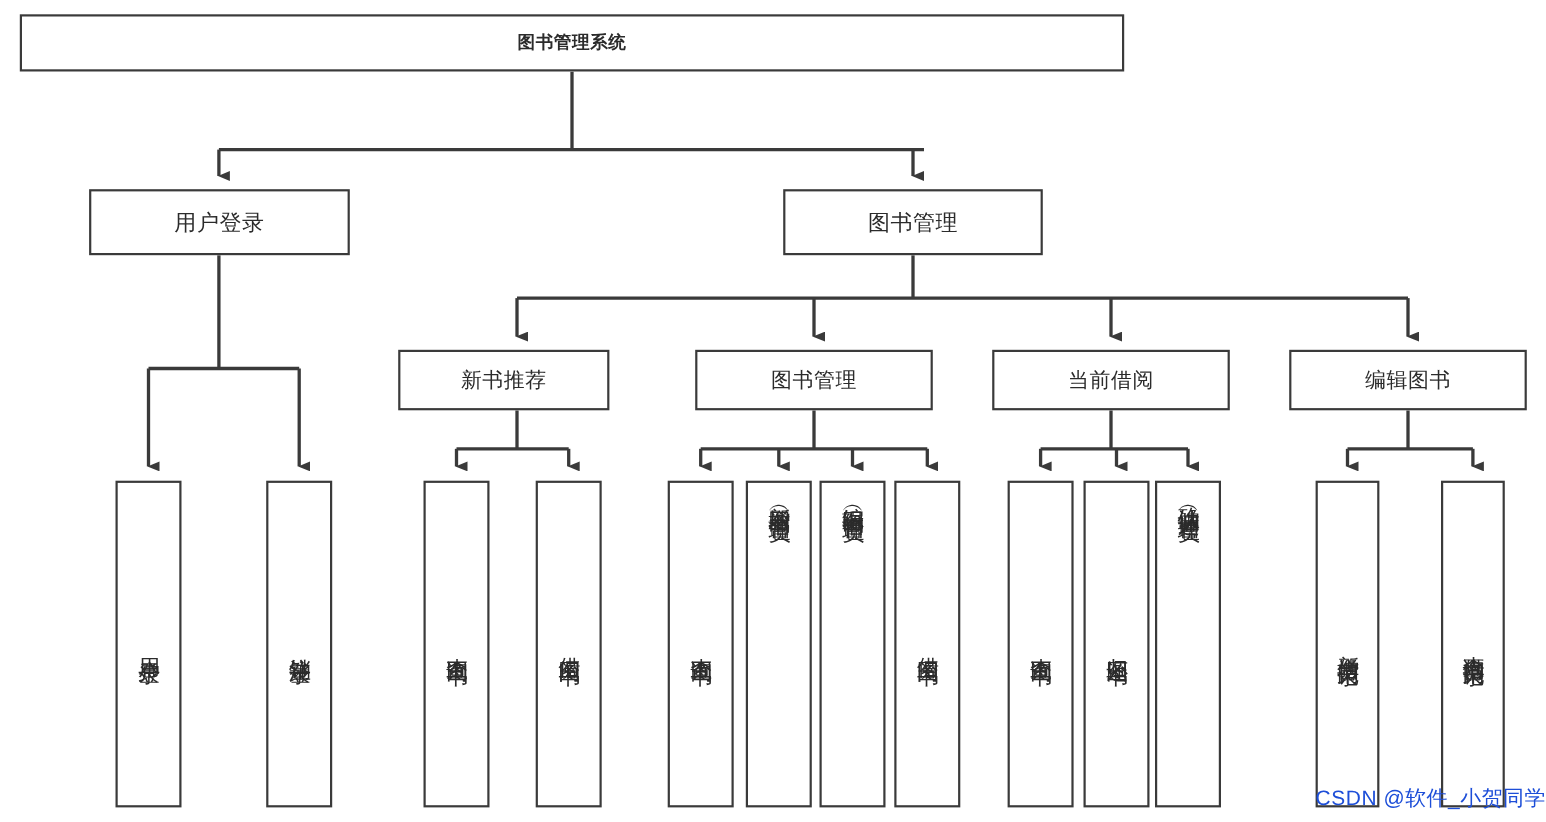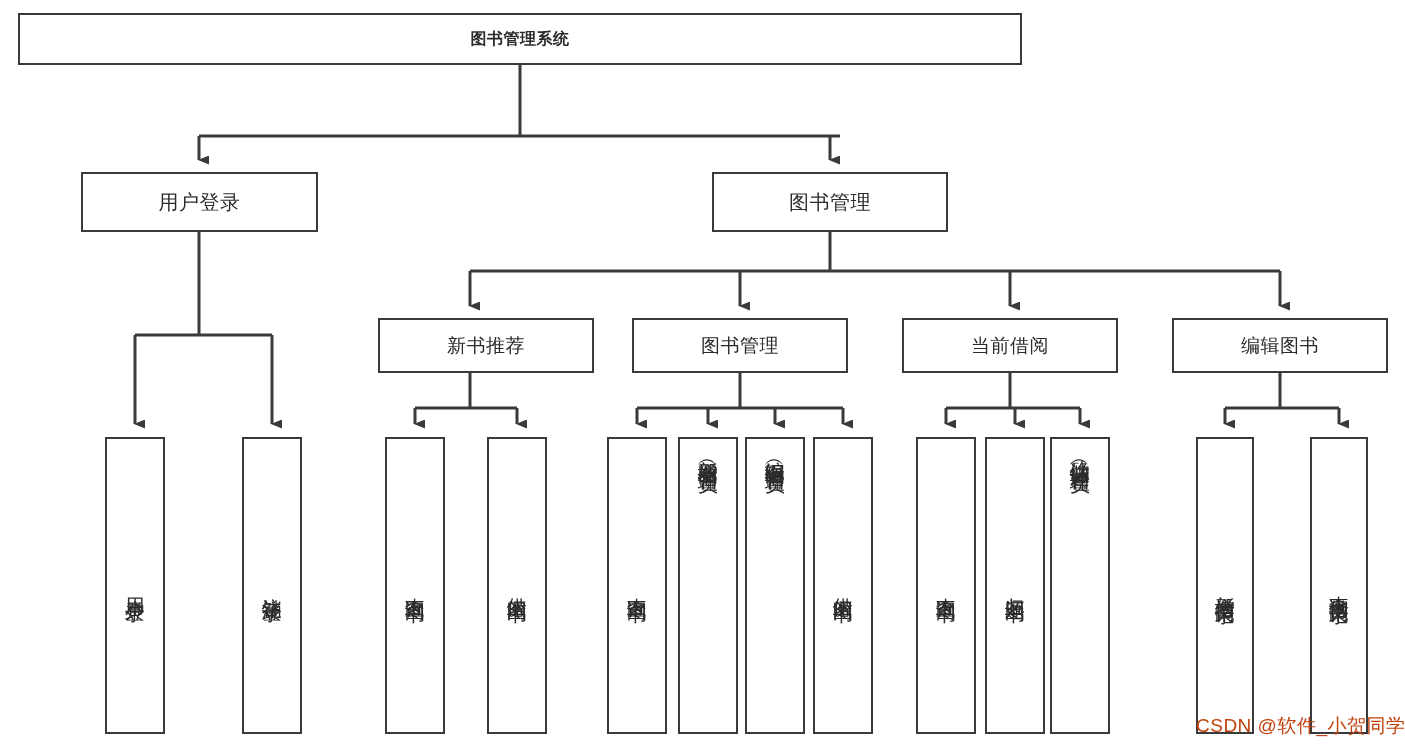--- a/index.html
+++ b/index.html
@@ -61,21 +61,21 @@
     letter-spacing: 2px;
     white-space: nowrap;
     text-align: left;
   }
   .node.leaf.centered {
     align-items: center;
     padding-top: 0;
   }
   .watermark {
     position: absolute;
-    color: #c2410c;
+    color: #1d4ed8;
     font-size: 19px;
     white-space: nowrap;
     z-index: 5;
     letter-spacing: 0.5px;
   }
 </style>
 </head>
 <body>
 
 <div id="canvas">
@@ -134,21 +134,21 @@
     <span class="node-label">图书管理系统</span>
   </div>
 
   <div class="node level2" style="left: 81px; top: 172px; width: 237px; height: 60px;">
     <span class="node-label">用户登录</span>
   </div>
   <div class="node level2" style="left: 712px; top: 172px; width: 236px; height: 60px;">
     <span class="node-label">图书管理</span>
   </div>
 
-  <div class="node level3" style="left: 378px; top: 318px; width: 216px; height: 55px;">
+  <div class="node level3" style="left: 362px; top: 318px; width: 192px; height: 55px;">
     <span class="node-label">新书推荐</span>
   </div>
   <div class="node level3" style="left: 632px; top: 318px; width: 216px; height: 55px;">
     <span class="node-label">图书管理</span>
   </div>
   <div class="node level3" style="left: 902px; top: 318px; width: 216px; height: 55px;">
     <span class="node-label">当前借阅</span>
   </div>
   <div class="node level3" style="left: 1172px; top: 318px; width: 216px; height: 55px;">
     <span class="node-label">编辑图书</span>

